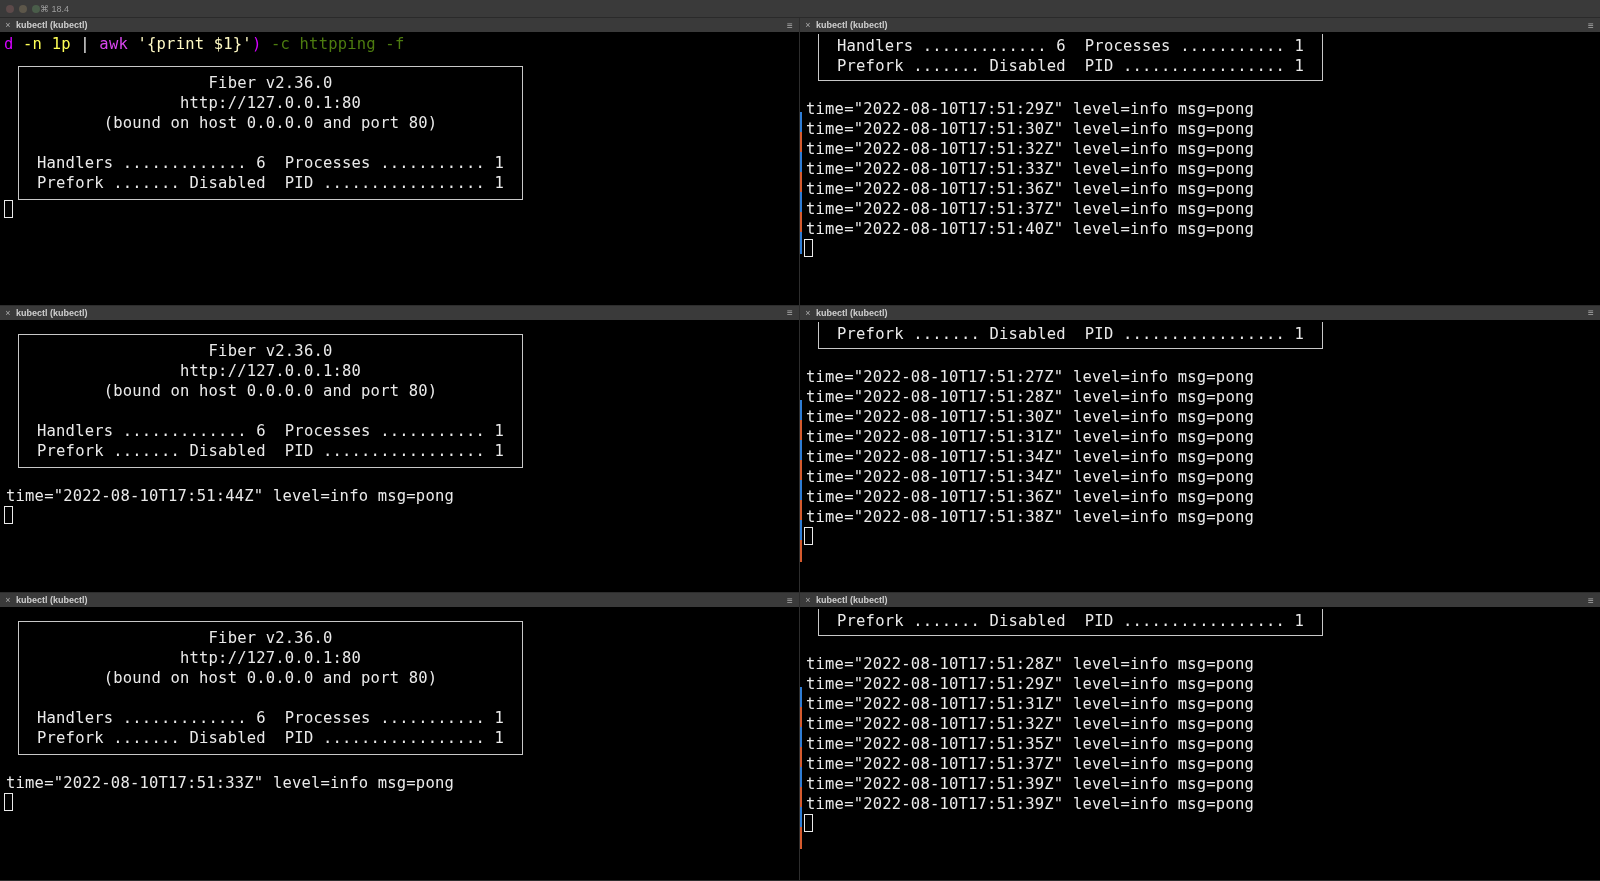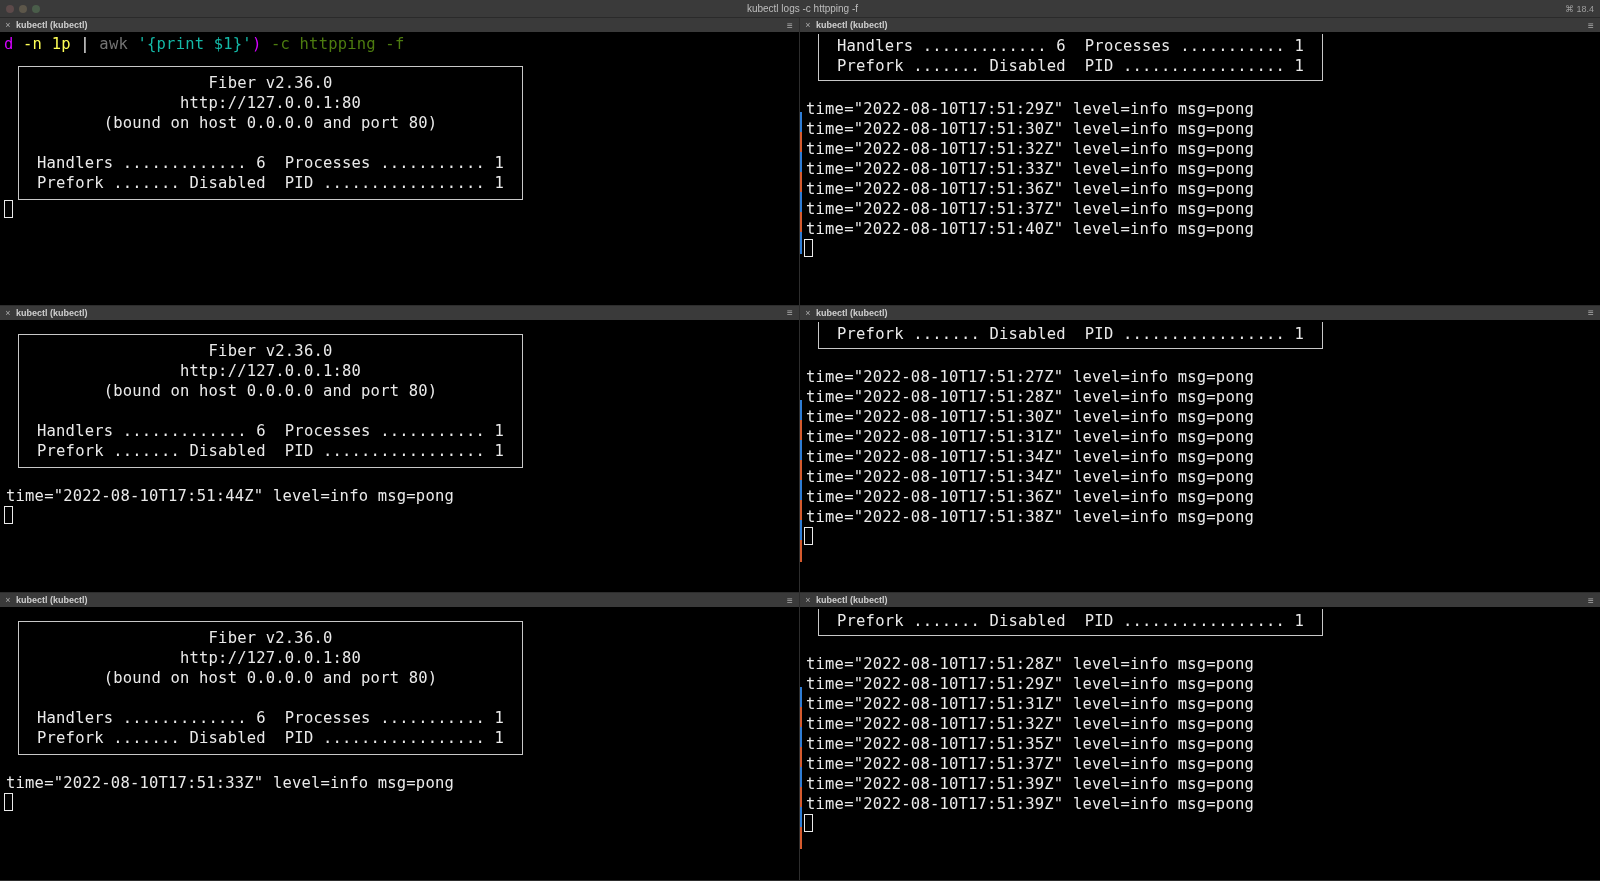--- a/index.html
+++ b/index.html
@@ -97,22 +97,22 @@
   }
   .cursor {
     display: inline-block;
     width: 9px; height: 18px;
     border: 1px solid #eaeaea;
     vertical-align: -3px;
   }
   .prompt-d   { color: #d400ff; }
   .prompt-n1p { color: #ffff55; }
   .prompt-pipe{ color: #eaeaea; }
-  .prompt-awk { color: #737373; }
-  .prompt-str { color: #14b8a6; }
+  .prompt-awk { color: #d946ef; }
+  .prompt-str { color: #fef9c3; }
   .prompt-par { color: #d400ff; }
   .prompt-word{ color: #4d7c0f; }
 
   .fiber-box {
     display: inline-block;
     border: 1px solid #c8c8c8;
     padding: 6px 18px 6px 18px;
     margin: 12px 8px 0 14px;
     text-align: left;
   }
@@ -145,21 +145,20 @@
 </style>
 </head>
 <body>
 
 <div class="window-titlebar">
   <div class="traffic-lights">
     <span class="traffic-light red"></span>
     <span class="traffic-light yellow"></span>
     <span class="traffic-light green"></span>
   </div>
-  <div class="window-title">kubectl logs -c httpping -f</div>
   <div class="menu-right">⌘ 18.4</div>
 </div>
 
 <div class="panes">
 
   <div class="pane">
     <div class="tab-bar">
       <span class="tab-close">×</span>
       <span class="tab-title">kubectl (kubectl)</span>
       <span class="tab-spacer"></span>

